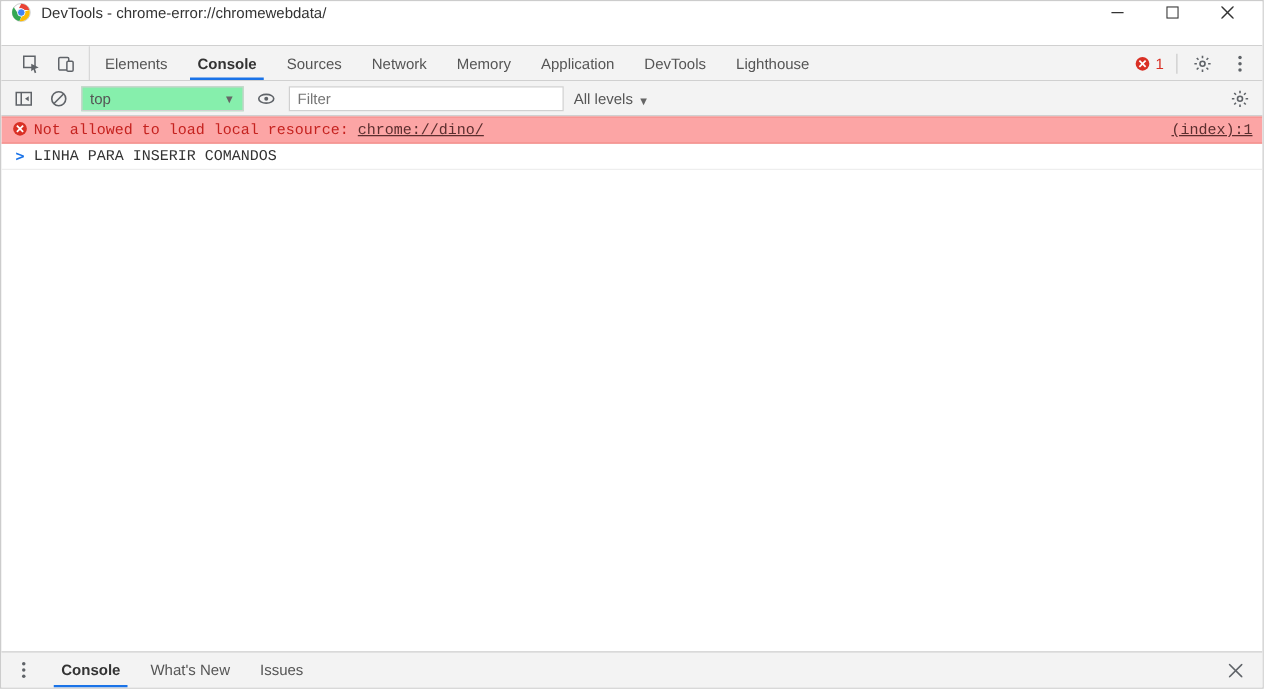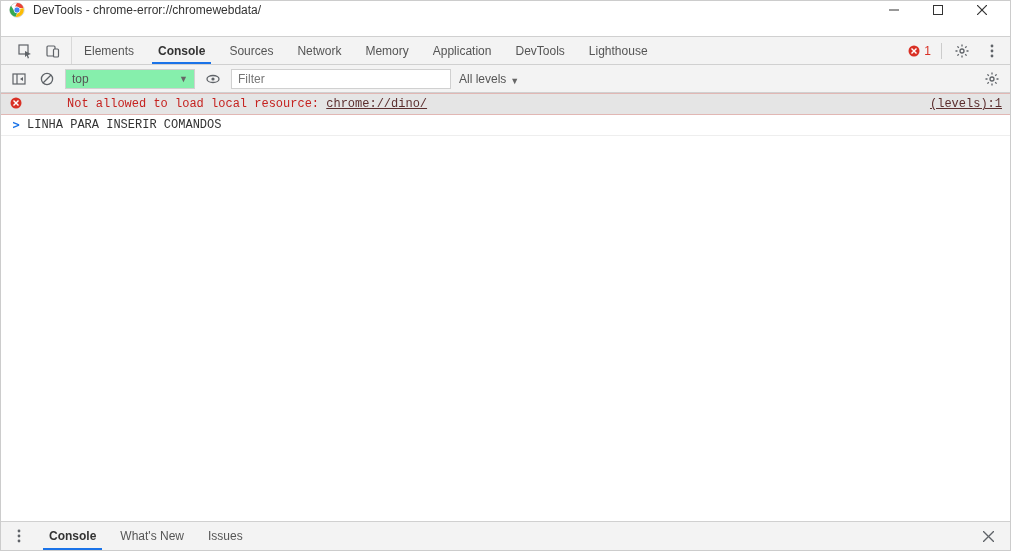--- a/index.html
+++ b/index.html
@@ -140,25 +140,24 @@
     font-family: Consolas, "Courier New", monospace;
     font-size: 12px;
   }
   .logrow {
     display:flex;
     align-items:flex-start;
     padding: 3px 8px;
     border-bottom: 1px solid #eee;
   }
   .logrow.error {
-    background: #e5e5e5;
+    background: #fca5a5;
     border-top: 1px solid rgba(217,48,37,0.25);
     border-bottom: 1px solid rgba(217,48,37,0.25);
     color: #c5221f;
-    gap: 40px;
   }
   .logrow .rowicon {
     width: 14px; margin-right: 4px; flex:0 0 auto;
     display:flex; align-items:center; justify-content:center;
   }
   .logrow .msg { flex:1; white-space: pre; }
   .logrow .msg a { color: #5b2e2e; text-decoration: underline; }
   .logrow .src {
     color: #5b2e2e; text-decoration: underline;
     margin-left: 12px; flex:0 0 auto;
@@ -311,21 +310,21 @@
 <div class="logpane">
   <div class="logrow error">
     <span class="rowicon">
       <svg width="12" height="12">
           <circle cx="6" cy="6" r="5.5" fill="#d93025"></circle>
           <line x1="3.5" y1="3.5" x2="8.5" y2="8.5" stroke="#fff" stroke-width="1.4"></line>
           <line x1="8.5" y1="3.5" x2="3.5" y2="8.5" stroke="#fff" stroke-width="1.4"></line>
         </svg>
     </span>
     <span class="msg"><span>Not allowed to load local resource: </span><a href="#">chrome://dino/</a></span>
-    <a class="src" href="#">(levels):1</a>
+    <a class="src" href="#">(index):1</a>
   </div>
   <div class="logrow input">
     <span class="rowicon">&gt;</span>
     <span class="msg">LINHA PARA INSERIR COMANDOS</span>
   </div>
 </div>
 
 <div class="drawer">
   <div class="leadicons">
     <span class="iconbtn">

